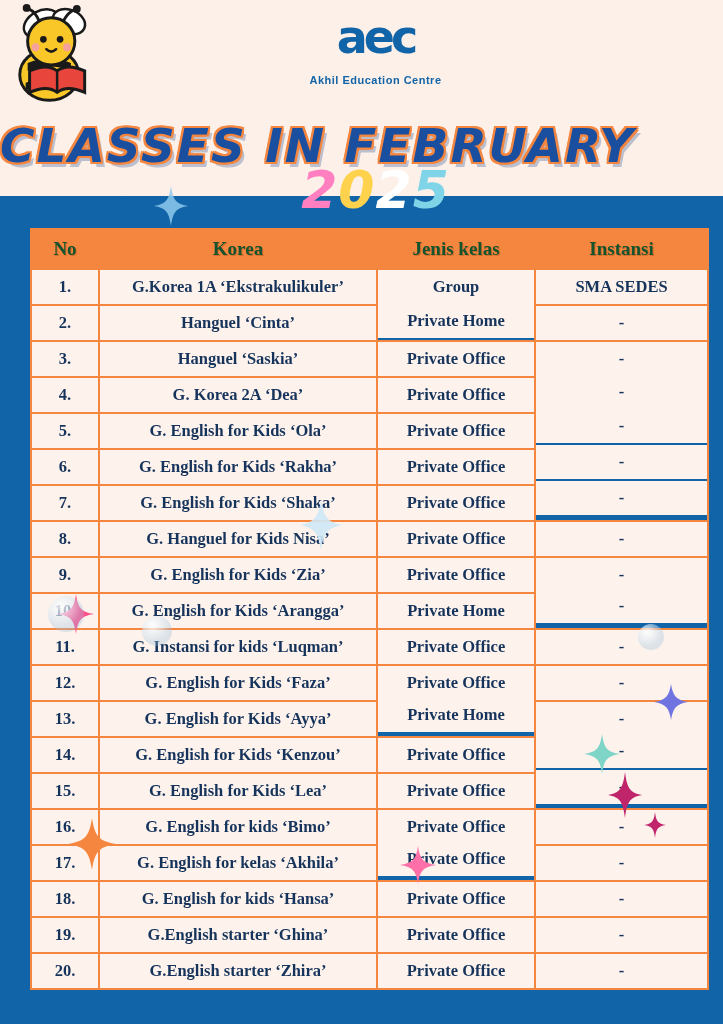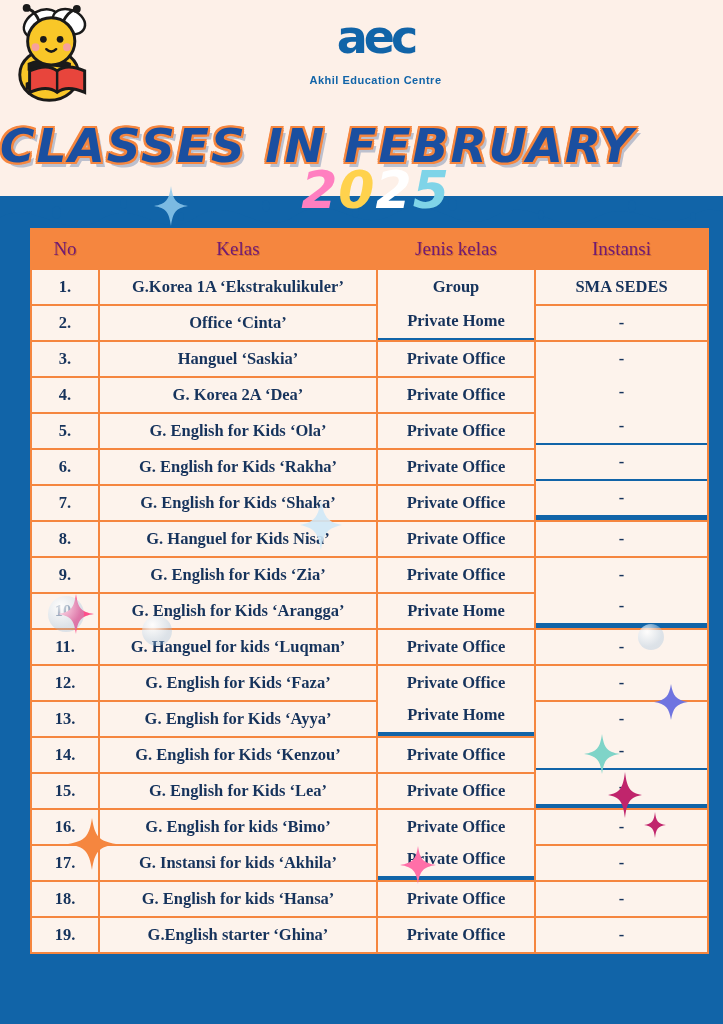--- a/index.html
+++ b/index.html
@@ -140,23 +140,23 @@
   }
   th, td {
     border: 2px solid #f5863f;
     text-align: center;
     vertical-align: middle;
     color: #16335c;
     background: #fdf3ec;
   }
   thead th {
     background: #f5863f;
-    color: #701a75;
+    color: #14532d;
     font-size: 19px;
-    font-weight: normal;
+    font-weight: bold;
     height: 38px;
     padding: 0 2px;
     text-shadow: 1px 1px 0 rgba(140,60,10,0.35);
   }
   tbody td {
     height: 34px;
     font-size: 16.5px;
     font-weight: bold;
     padding: 0 4px;
   }
@@ -250,35 +250,35 @@
 
   <div class="year">
     <span class="y1">2</span><span class="y2">0</span><span class="y3">2</span><span class="y4">5</span>
   </div>
 
   <div class="table-wrap">
     <table>
       <thead>
         <tr>
           <th class="col-no">No</th>
-          <th class="col-kelas">Kelas</th>
+          <th class="col-kelas">Korea</th>
           <th class="col-jenis">Jenis kelas</th>
           <th class="col-instansi">Instansi</th>
         </tr>
       </thead>
       <tbody id="table-body">
           <tr>
             <td class="col-no">1.</td>
             <td class="col-kelas">G.Korea 1A ‘Ekstrakulikuler’</td>
             <td class="col-jenis">Group</td>
             <td class="col-instansi">SMA SEDES</td>
           </tr>
           <tr>
             <td class="col-no">2.</td>
-            <td class="col-kelas">Office  ‘Cinta’</td>
+            <td class="col-kelas">Hanguel  ‘Cinta’</td>
             <td class="col-jenis">Private Home</td>
             <td class="col-instansi">-</td>
           </tr>
           <tr>
             <td class="col-no">3.</td>
             <td class="col-kelas">Hanguel ‘Saskia’</td>
             <td class="col-jenis">Private Office</td>
             <td class="col-instansi">-</td>
           </tr>
           <tr>
@@ -318,21 +318,21 @@
             <td class="col-instansi">-</td>
           </tr>
           <tr>
             <td class="col-no">10.</td>
             <td class="col-kelas">G. English for Kids ‘Arangga’</td>
             <td class="col-jenis">Private Home</td>
             <td class="col-instansi">-</td>
           </tr>
           <tr>
             <td class="col-no">11.</td>
-            <td class="col-kelas">G. Hanguel for kids ‘Luqman’</td>
+            <td class="col-kelas">G. Instansi for kids ‘Luqman’</td>
             <td class="col-jenis">Private Office</td>
             <td class="col-instansi">-</td>
           </tr>
           <tr>
             <td class="col-no">12.</td>
             <td class="col-kelas">G. English for Kids ‘Faza’</td>
             <td class="col-jenis">Private Office</td>
             <td class="col-instansi">-</td>
           </tr>
           <tr>
@@ -354,33 +354,39 @@
             <td class="col-instansi">-</td>
           </tr>
           <tr>
             <td class="col-no">16.</td>
             <td class="col-kelas">G. English for kids ‘Bimo’</td>
             <td class="col-jenis">Private Office</td>
             <td class="col-instansi">-</td>
           </tr>
           <tr>
             <td class="col-no">17.</td>
-            <td class="col-kelas">G. Instansi for kids ‘Akhila’</td>
+            <td class="col-kelas">G. English for kelas ‘Akhila’</td>
             <td class="col-jenis">Private Office</td>
             <td class="col-instansi">-</td>
           </tr>
           <tr>
             <td class="col-no">18.</td>
             <td class="col-kelas">G. English for kids ‘Hansa’</td>
             <td class="col-jenis">Private Office</td>
             <td class="col-instansi">-</td>
           </tr>
           <tr>
             <td class="col-no">19.</td>
             <td class="col-kelas">G.English starter ‘Ghina’</td>
+            <td class="col-jenis">Private Office</td>
+            <td class="col-instansi">-</td>
+          </tr>
+          <tr>
+            <td class="col-no">20.</td>
+            <td class="col-kelas">G.English starter ‘Zhira’</td>
             <td class="col-jenis">Private Office</td>
             <td class="col-instansi">-</td>
           </tr>
         </tbody>
     </table>
   </div>
 
   <svg class="spark" style="left:300px; top:500px; width:42px; height:50px;" viewBox="0 0 42 50">
     <path d="M21,0 C24,18 28,22 42,25 C28,28 24,32 21,50 C18,32 14,28 0,25 C14,22 18,18 21,0 Z" fill="#cfe8f7" opacity="0.9"></path>
   </svg>

